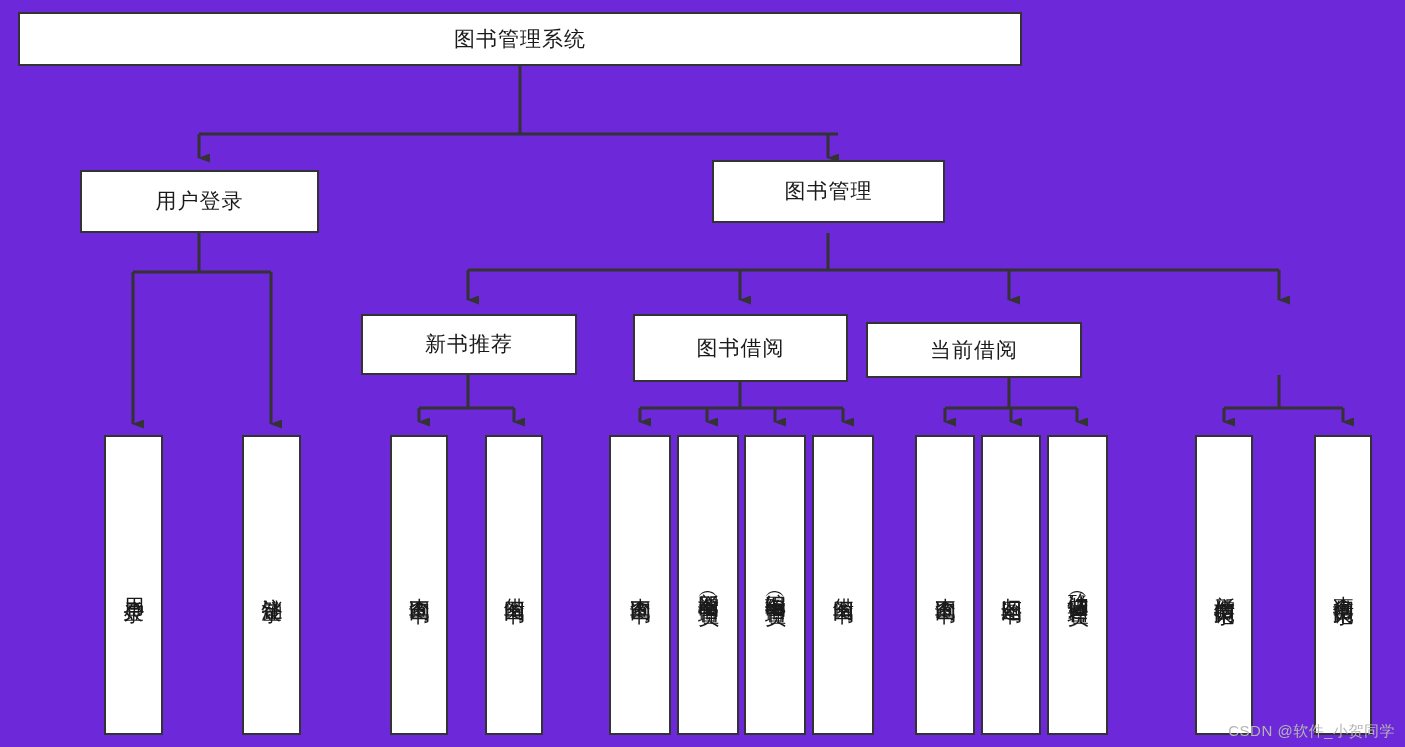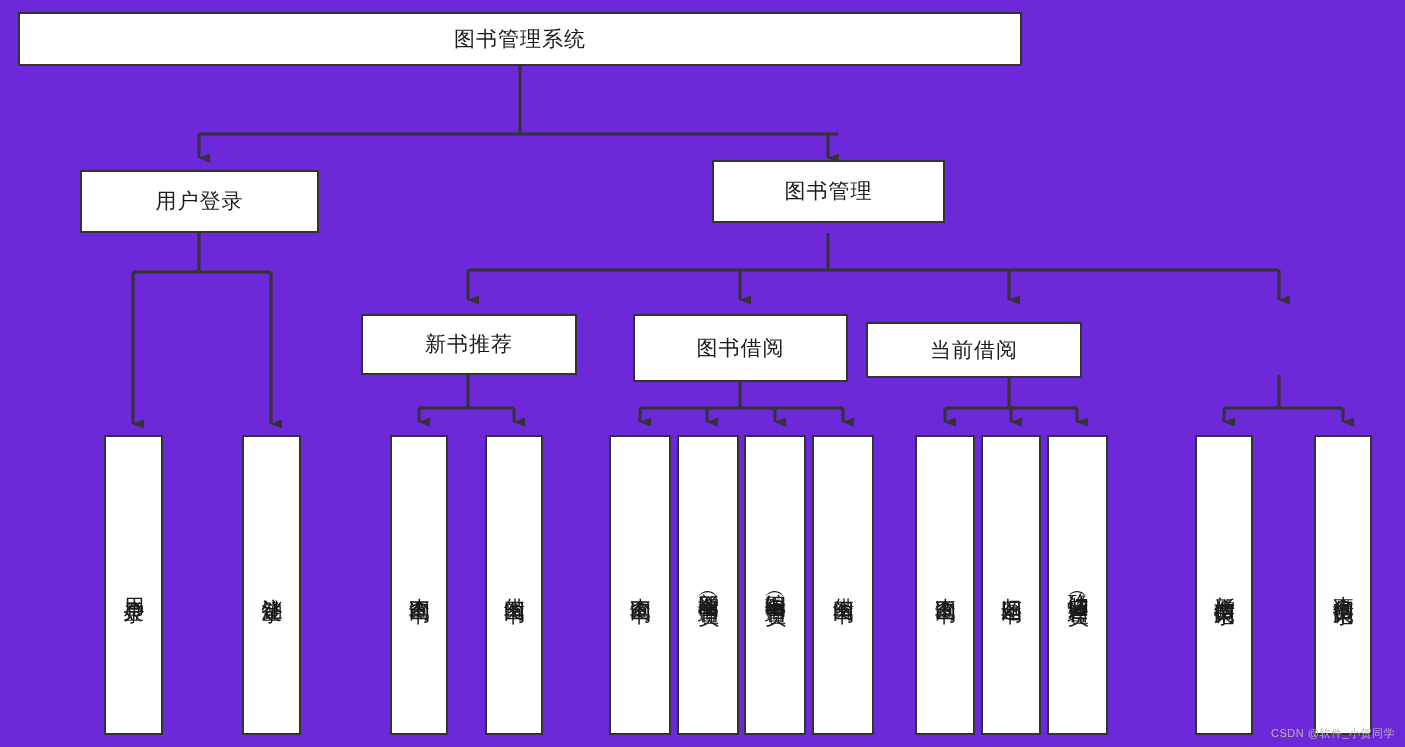--- a/index.html
+++ b/index.html
@@ -52,21 +52,21 @@
   .node.vert .txt {
     writing-mode: vertical-rl;
     text-orientation: upright;
     white-space: normal;
     max-height: 100%;
   }
   #watermark {
     position: absolute;
     right: 10px;
     bottom: 6px;
-    font-size: 11px;
+    font-size: 15px;
     color: #b4b4b4;
     letter-spacing: 0.5px;
     white-space: nowrap;
   }
 </style>
 </head>
 <body>
 
 <div id="canvas">
 

